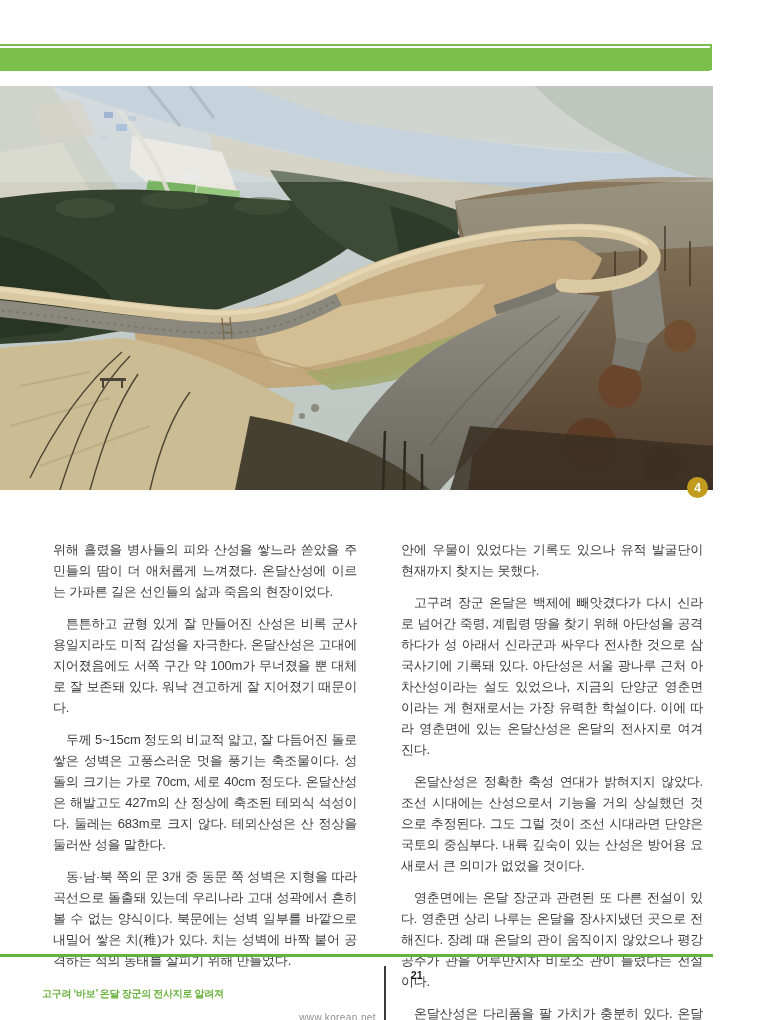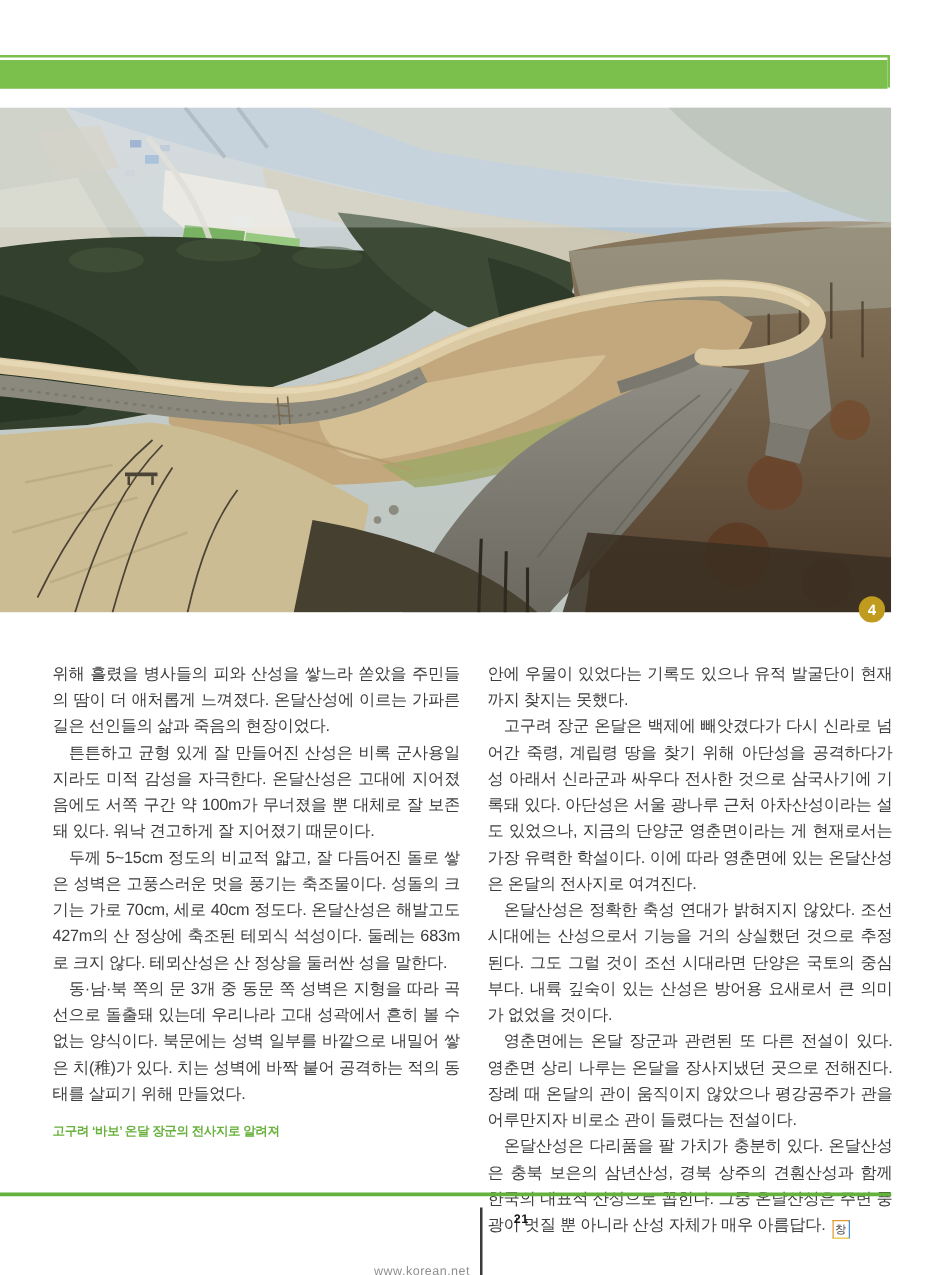--- a/index.html
+++ b/index.html
@@ -31,21 +31,21 @@
   
   .columns {
     position:absolute; left:42px; top:528px; width:672px;
     display:flex; gap:22px;
     color:var(--text-color);
     font-size:13px; line-height:21px; text-align:justify;
     letter-spacing:-0.2px;
   }
   .col-left  { width:326px; }
   .col-right { width:324px; }
-  .columns p { margin:0; }
+  .columns p { margin:11px; }
   .indent { text-indent:13px; }
   .section-heading {
     margin:9px 0 1px 0 !important;
     color:var(--heading-green); font-weight:bold; font-size:10px; line-height:23px;
     text-align:left; letter-spacing:-0.3px;
   }
   .end-mark {
     display:inline-block; width:12px; height:13px; margin-left:5px;
     border:1px solid #e09a35; border-right-color:#4a90d9; border-bottom-color:#e8c43c;
     font-size:9px; line-height:13px; text-align:center; color:#444;

